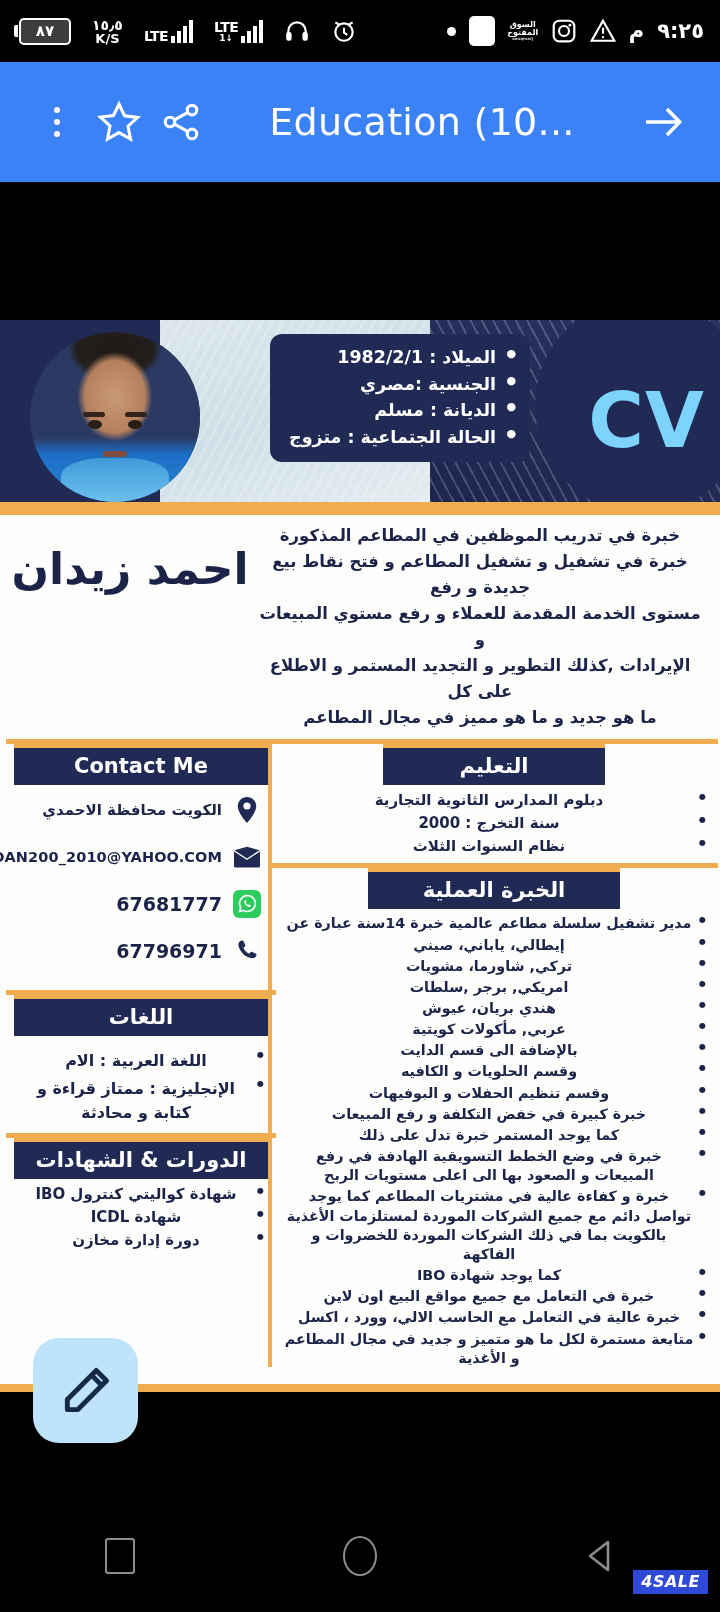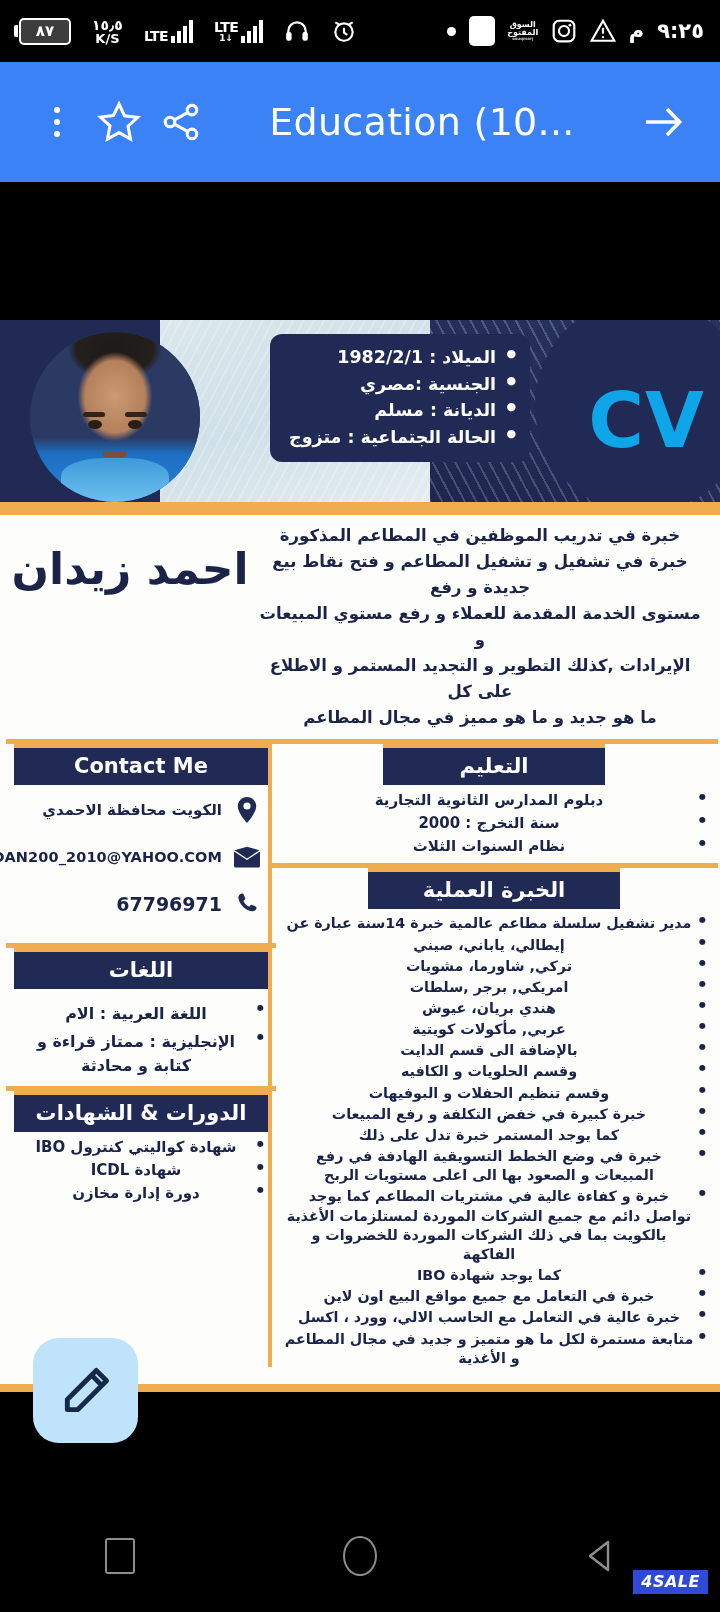--- a/index.html
+++ b/index.html
@@ -102,21 +102,21 @@
   .avatar .brow.l { left:31%; } .avatar .brow.r { right:31%; }
   .avatar .eye { position:absolute; width:14px; height:9px; background:#2a1d15; border-radius:50%; top:52%; }
   .avatar .eye.l { left:34%; } .avatar .eye.r { right:34%; }
   .avatar .mouth { position:absolute; left:43%; top:70%; width:24px; height:6px; background:#7d4c3c; border-radius:4px; }
 
   .cv-badge {
     position:absolute; right:-30px; top:-22px; width:215px; height:215px; border-radius:50%;
     background:#212a54; z-index:3;
     display:flex; align-items:center; justify-content:center;
   }
-  .cv-badge span { color:#0ea5e9; font-size:76px; font-weight:800; letter-spacing:1px; margin-top:30px; margin-right:-8px; }
+  .cv-badge span { color:#7dd3fc; font-size:76px; font-weight:800; letter-spacing:1px; margin-top:30px; margin-right:-8px; }
 
   .infobox {
     position:absolute; left:270px; top:14px; width:260px; z-index:5;
     background:#212a54; border-radius:12px; padding:10px 14px 12px 10px;
     direction:rtl;
   }
   .infobox li {
     list-style:none; color:#fff; font-size:17.5px; font-weight:700;
     text-align:right; line-height:1.52; position:relative; padding-right:20px;
     white-space:nowrap;
@@ -397,20 +397,31 @@
               <div class="c-ico">
                 <svg width="28" height="22" viewBox="0 0 28 22">
                   <path d="M1 5.5l13 8.5 13-8.5V20a1.5 1.5 0 01-1.5 1.5h-23A1.5 1.5 0 011 20z" fill="#212a54"></path>
                   <path d="M1.5 4.2L14 .8l12.5 3.4L14 12.4z" fill="#212a54"></path>
                 </svg>
               </div>
               <div class="c-txt ltr">ZEDAN200_2010@YAHOO.COM</div>
             </div>
             <div class="c-row">
               <div class="c-ico">
+                <div class="wa">
+                  <svg width="19" height="19" viewBox="0 0 24 24">
+                    <path d="M12 2a10 10 0 00-8.6 15.1L2 22l5-1.3A10 10 0 1012 2z" fill="none" stroke="#fff" stroke-width="2"></path>
+                    <path d="M8.8 7.8c.3-.1.8 0 1 .4l.8 1.6c.2.4 0 .8-.3 1l-.5.4c.6 1.3 1.7 2.3 3 2.9l.5-.6c.3-.3.7-.3 1-.1l1.6.9c.4.2.5.7.3 1-.5.8-1.4 1.3-2.3 1.1-2.8-.5-5.4-3-6-5.9-.2-1 .2-1.9 1-2.5z" fill="#fff"></path>
+                  </svg>
+                </div>
+              </div>
+              <div class="c-txt num">67681777</div>
+            </div>
+            <div class="c-row">
+              <div class="c-ico">
                 <svg width="25" height="25" viewBox="0 0 24 24">
                   <path d="M6.6 2.5c.7-.2 1.4.1 1.7.8l1.5 3.3c.3.7.1 1.5-.5 1.9l-1.2.9c.9 2.6 3 4.7 5.6 5.7l.9-1.2c.4-.6 1.2-.8 1.9-.5l3.3 1.5c.7.3 1 1 .8 1.7-.5 1.8-2.2 3-4 2.8C9.6 18.4 4.3 13 3.3 6.6 3 4.8 4.2 3.1 6 2.6z" fill="#212a54"></path>
                 </svg>
               </div>
               <div class="c-txt num">67796971</div>
             </div>
           </div>
         </div>
 
         <div class="hd-wrap">

